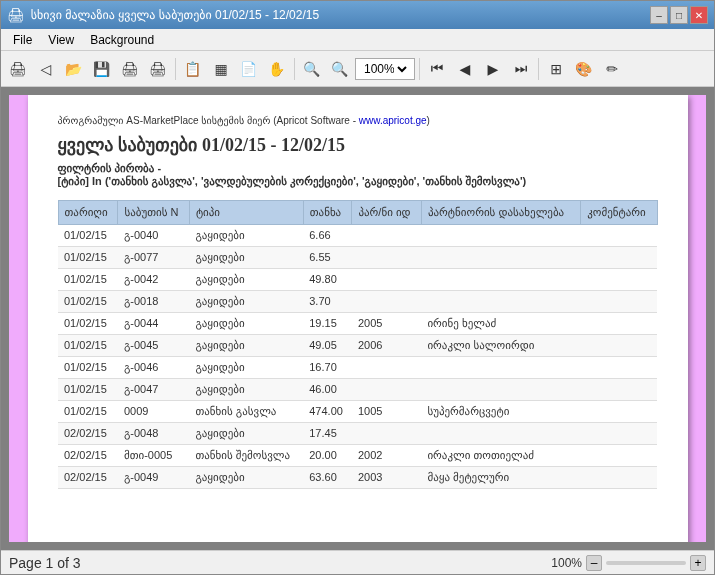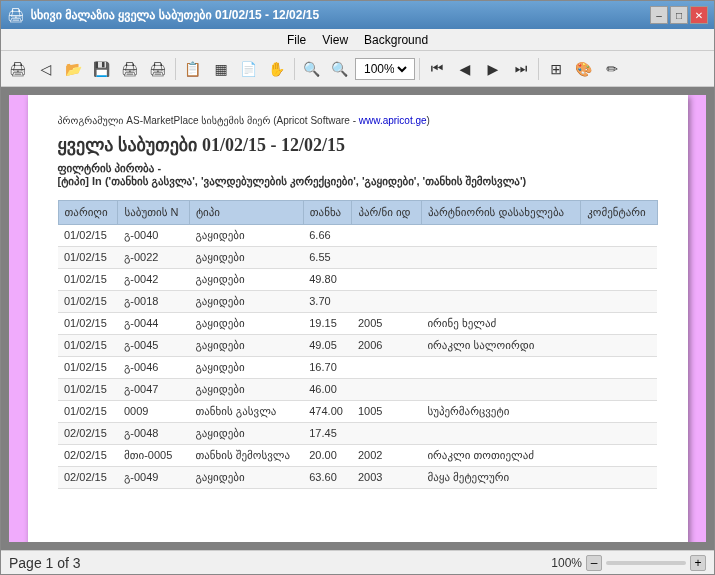--- a/index.html
+++ b/index.html
@@ -1,29 +1,29 @@
 <!DOCTYPE html>
 <html><head>
   <meta charset="utf-8">
   <style>
     * { margin: 0; padding: 0; box-sizing: border-box; }
     body { font-family: 'Segoe UI', Tahoma, sans-serif; font-size: 12px; background: #f0f0f0; width: 715px; height: 575px; overflow: hidden; }
 
     
     .window { width: 715px; height: 575px; border: 1px solid #888; display: flex; flex-direction: column; background: #f0f0f0; }
     .title-bar { background: linear-gradient(to bottom, #6ca3d4, #4a82b8); color: white; display: flex; align-items: center; padding: 4px 6px; height: 28px; justify-content: space-between; }
-    .title-bar-text { font-size: 12px; font-weight: bold; }
+    .title-bar-text { font-size: 12px; font-weight: normal; }
     .title-bar-controls { display: flex; gap: 2px; }
     .title-btn { width: 18px; height: 18px; border: 1px solid #999; background: #d4d4d4; cursor: pointer; font-size: 10px; display: flex; align-items: center; justify-content: center; color: #333; }
     .title-btn.close { background: #e05050; color: white; }
     .title-btn.maximize { background: #d4d4d4; }
     .title-btn.minimize { background: #d4d4d4; }
 
     
-    .menu-bar { background: #f0f0f0; border-bottom: 1px solid #ccc; display: flex; padding: 2px 4px; height: 22px; align-items: center; justify-content: center; }
+    .menu-bar { background: #f0f0f0; border-bottom: 1px solid #ccc; display: flex; padding: 2px 4px; height: 22px; align-items: center; }
     .menu-item { padding: 2px 8px; cursor: pointer; font-size: 12px; color: #000; }
 
     
     .toolbar { background: #f0f0f0; border-bottom: 1px solid #ccc; display: flex; align-items: center; padding: 3px 4px; height: 36px; gap: 2px; }
     .tb-btn { width: 26px; height: 26px; border: 1px solid transparent; background: transparent; cursor: pointer; display: flex; align-items: center; justify-content: center; font-size: 14px; color: #333; }
     .tb-sep { width: 1px; height: 22px; background: #ccc; margin: 0 2px; }
     .zoom-box { display: flex; align-items: center; border: 1px solid #aaa; background: white; height: 22px; padding: 0 4px; font-size: 12px; }
     .zoom-select { border: none; background: transparent; font-size: 12px; cursor: pointer; width: 50px; }
 
     
@@ -143,21 +143,21 @@
                 <td>01/02/15</td>
                 <td>გ-0040</td>
                 <td>გაყიდები</td>
                 <td>6.66</td>
                 <td></td>
                 <td></td>
                 <td></td>
               </tr>
               <tr>
                 <td>01/02/15</td>
-                <td>გ-0022</td>
+                <td>გ-0077</td>
                 <td>გაყიდები</td>
                 <td>6.55</td>
                 <td></td>
                 <td></td>
                 <td></td>
               </tr>
               <tr>
                 <td>01/02/15</td>
                 <td>გ-0042</td>
                 <td>გაყიდები</td>

